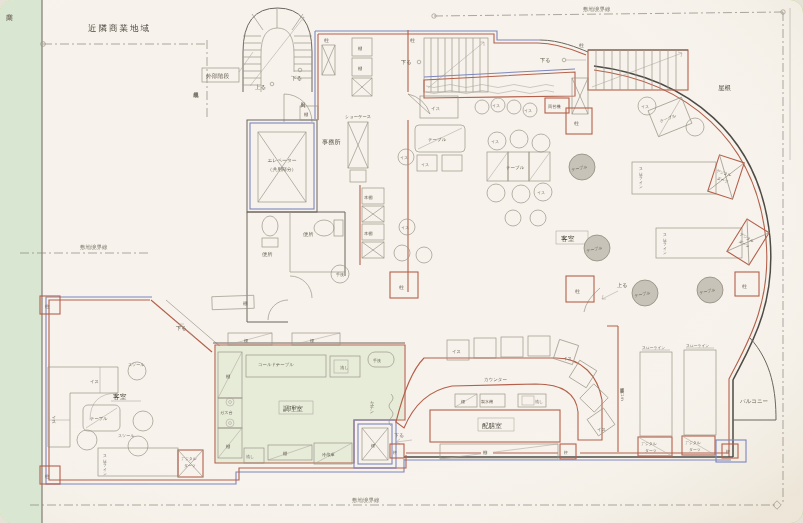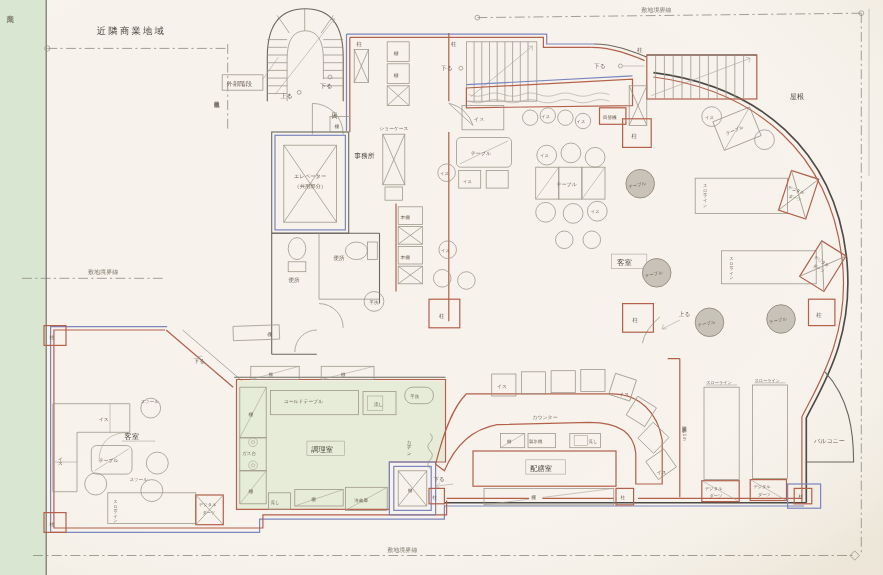--- a/index.html
+++ b/index.html
@@ -1,16 +1,16 @@
 <!DOCTYPE html>
 <html><head>
 <meta charset="utf-8">
 <style>
   html,body{margin:0;padding:0;background:#e7e2d8;}
-  #stage{position:relative;width:803px;height:523px;overflow:hidden;background:#84cc16;}
+  #stage{position:relative;width:803px;height:523px;overflow:hidden;background:#84cc16;border-radius:13px;}
   svg{display:block}
   .w  {stroke:#4d4b46;stroke-width:1.5;fill:none}
   .w2 {stroke:#6a675f;stroke-width:1;fill:none}
   .wr {stroke:#b4604b;stroke-width:1.1;fill:none}
   .wb {stroke:#7c85bd;stroke-width:1.1;fill:none}
   .thin{stroke:#9b9588;stroke-width:0.7;fill:none}
   .thin2{stroke:#aaa49a;stroke-width:0.55;fill:none}
   .dash{stroke:#8a857b;stroke-width:0.7;fill:none;stroke-dasharray:9 3 2 3}
   .gray{fill:#c8c3b8;stroke:#8f897e;stroke-width:0.8}
   .tx{font-family:"DejaVu Sans",sans-serif;fill:#655c50}

